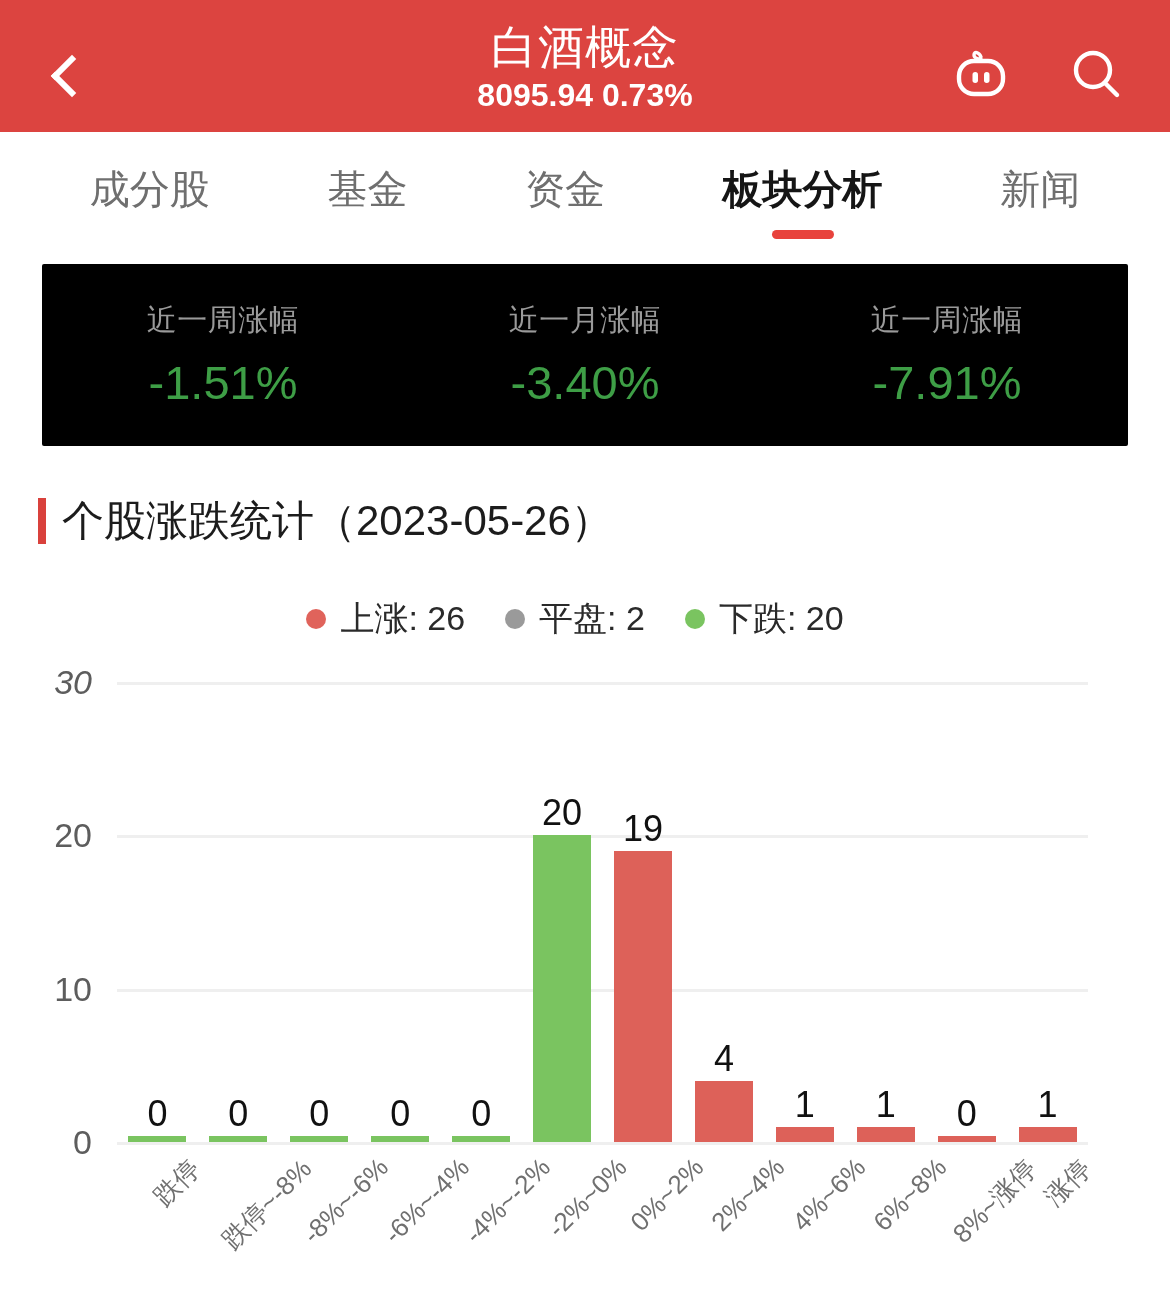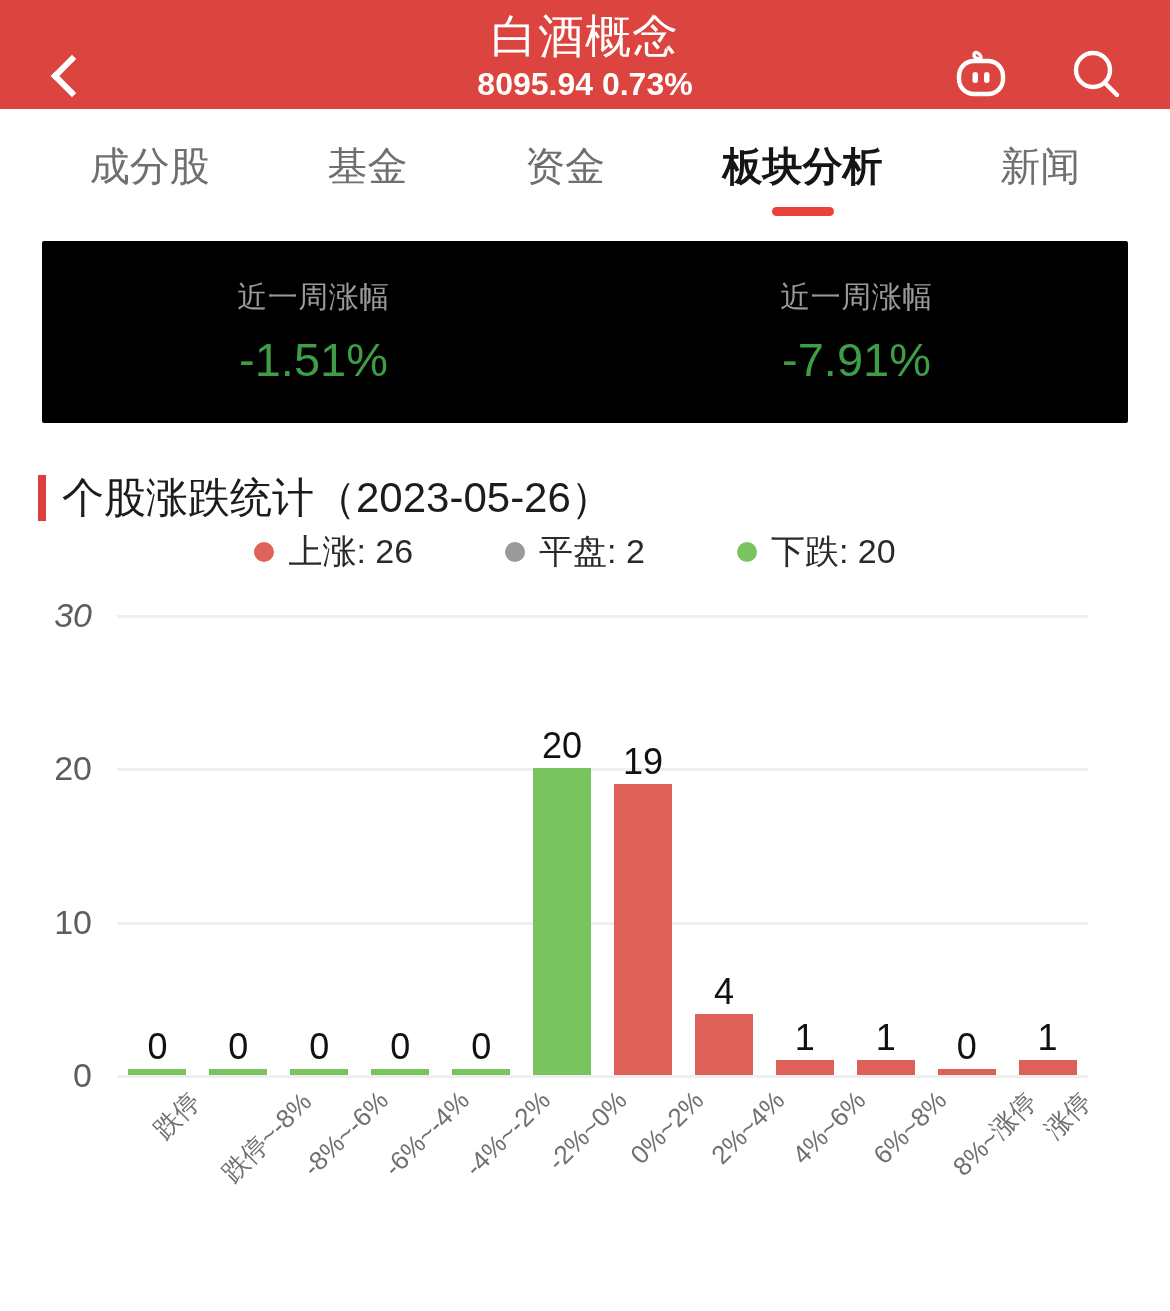--- a/index.html
+++ b/index.html
@@ -7,21 +7,21 @@
     width: 1170px;
     height: 1311px;
     background: #ffffff;
     font-family: "Liberation Sans", "DejaVu Sans", sans-serif;
     overflow: hidden;
   }
 
   
   .header {
     position: relative;
-    height: 109px;
+    height: 132px;
     background: #dc4440;
     display: flex;
     align-items: center;
     justify-content: center;
   }
   .back-btn {
     position: absolute;
     left: 44px;
     top: 38px;
     width: 56px;
@@ -135,21 +135,22 @@
     font-size: 42px;
     color: #1c1c1c;
     letter-spacing: 0px;
   }
 
   
   .legend {
     display: flex;
     align-items: center;
     justify-content: center;
-    gap: 92px;
+    gap: 40px;
+    margin-top: 44px;
     padding-right: 20px;
   }
   .legend-item { display: flex; align-items: center; font-size: 34px; color: #2a2a2a; }
   .legend-dot { width: 20px; height: 20px; border-radius: 50%; margin-right: 14px; }
 
   
   .chart {
     position: relative;
     margin-top: 28px;
     height: 530px;
@@ -272,20 +273,24 @@
   <div class="tab">新闻</div>
 </div>
 
 <div class="stats-wrap">
   <div class="stats">
     <div class="stat">
       <div class="stat-label">近一周涨幅</div>
       <div class="stat-value">-1.51%</div>
     </div>
     <div class="stat">
+      <div class="stat-label">近一月涨幅</div>
+      <div class="stat-value">-3.40%</div>
+    </div>
+    <div class="stat">
       <div class="stat-label">近一周涨幅</div>
       <div class="stat-value">-7.91%</div>
     </div>
   </div>
 </div>
 
 <div class="section-title">
   <span class="section-bar"></span>
   <span class="section-text">个股涨跌统计（2023-05-26）</span>
 </div>

